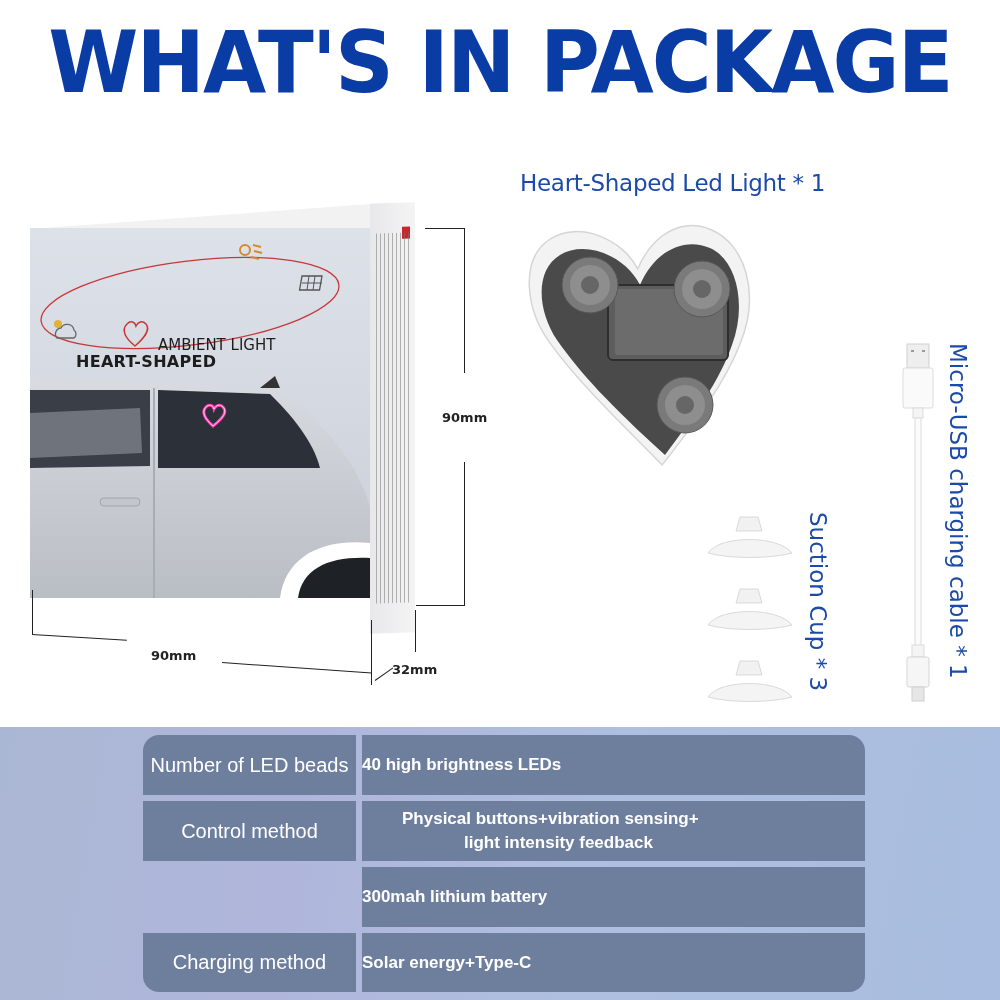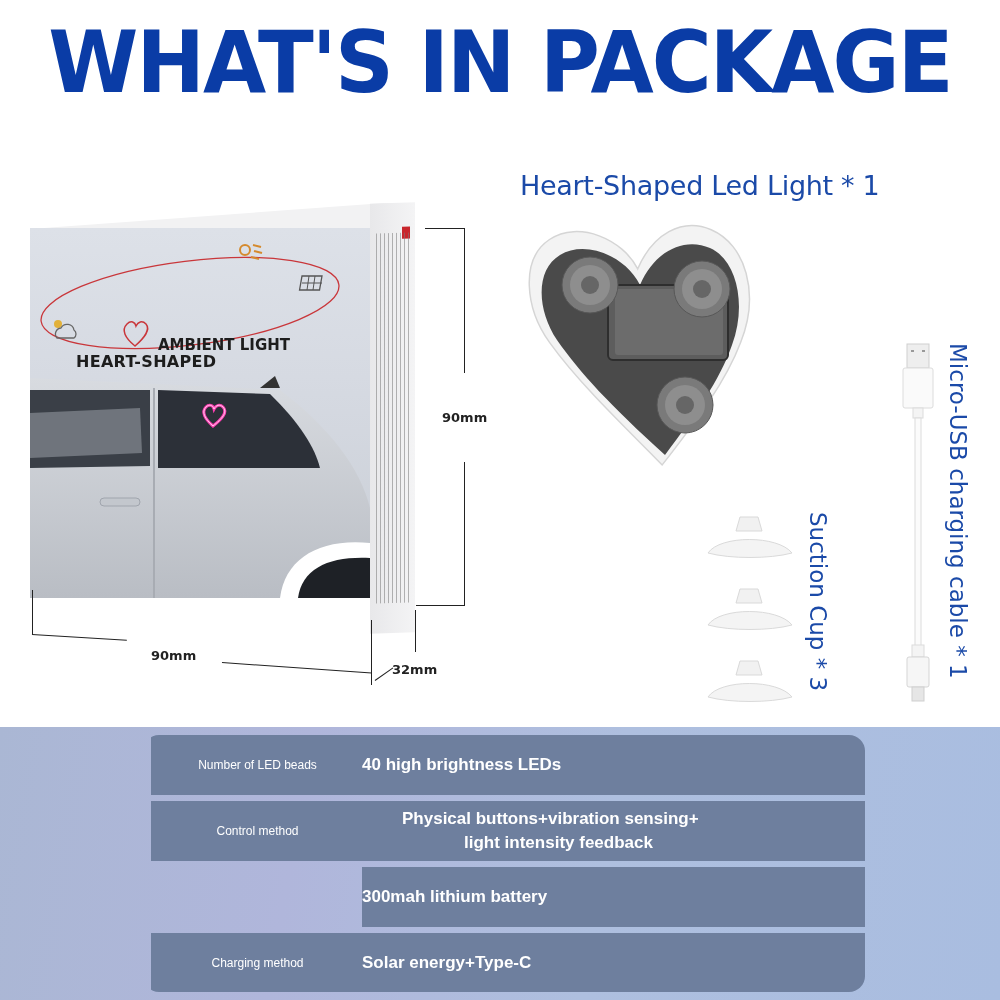--- a/index.html
+++ b/index.html
@@ -30,29 +30,29 @@
       position: absolute; left: 6px; top: 30px; width: 34px; height: 370px;
       background: repeating-linear-gradient(90deg, #7a7a7a 0 1px, transparent 1px 4px);
       opacity: 0.55;
     }
     .box-side .side-badge { position: absolute; left: 32px; top: 24px; width: 8px; height: 12px; background: #c8262c; }
     .box-top {
       position: absolute; left: 10px; top: 13px; width: 385px; height: 26px;
       background: #f2f2f3; clip-path: polygon(0 100%, 92% 0, 100% 0, 91% 100%);
     }
     .brand-line1 { position: absolute; left: 46px; top: 84px; font-family: "DejaVu Sans", sans-serif; font-weight: bold; font-size: 16px; color: #1d1d1d; letter-spacing: 0.3px; margin-top: 40px; }
-    .brand-line2 { position: absolute; left: 128px; top: 108px; font-family: "DejaVu Sans", sans-serif; font-weight: bold; font-size: 15px; color: #1d1d1d; }
+    .brand-line2 { position: absolute; left: 128px; top: 108px; font-family: "DejaVu Sans", sans-serif; font-weight: normal; font-size: 15px; color: #1d1d1d; }
     .orbit { position: absolute; left: 0; top: 0; }
     .car { position: absolute; left: 0; top: 140px; }
 
     .dim-line { position: absolute; background: #222; }
     .dim-label { position: absolute; font-family: "DejaVu Sans", sans-serif; font-weight: bold; font-size: 13px; color: #222; }
 
     
-    .heart-title { position: absolute; left: 520px; top: 170px; font-size: 27px; color: #1b4aa8; font-family: "DejaVu Sans", sans-serif; font-weight: normal; letter-spacing: -0.3px; }
+    .heart-title { position: absolute; left: 520px; top: 170px; font-size: 23px; color: #1b4aa8; font-family: "DejaVu Sans", sans-serif; font-weight: normal; letter-spacing: -0.3px; }
     .heart-device { position: absolute; left: 525px; top: 215px; }
     .cups { position: absolute; left: 700px; top: 505px; }
     .cups-label {
       position: absolute; left: 805px; top: 512px; font-family: "DejaVu Sans", sans-serif;
       font-size: 23px; color: #1b4aa8; writing-mode: vertical-rl; white-space: nowrap;
     }
     .cable { position: absolute; left: 895px; top: 340px; }
     .cable-label {
       position: absolute; left: 945px; top: 343px; font-family: "DejaVu Sans", sans-serif;
       font-size: 23px; color: #1b4aa8; writing-mode: vertical-rl; white-space: nowrap;
@@ -65,21 +65,21 @@
     }
     .spec-table {
       position: absolute; left: 143px; top: 735px; width: 722px; height: 257px;
       border-radius: 16px; overflow: hidden;
     }
     .spec-row { position: absolute; left: 0; width: 722px; }
     .spec-cell {
       position: absolute; top: 0; height: 100%; background: #6e7f9e;
       display: flex; align-items: center; color: #ffffff;
     }
-    .spec-key { left: 8px; width: 213px; justify-content: center; text-align: center; font-size: 12px; }
+    .spec-key { left: 0; width: 213px; justify-content: center; text-align: center; font-size: 20px; }
     .spec-val { left: 219px; width: 503px; font-weight: bold; font-size: 17px; }
     .spec-val.center2 { flex-direction: column; align-items: flex-start; justify-content: center; }
     .spec-val.center2 span { display: block; line-height: 24px; }
   </style>
 </head>
 <body>
 
 <div class="title">WHAT'S IN PACKAGE</div>
 
 <div class="box-wrap">

